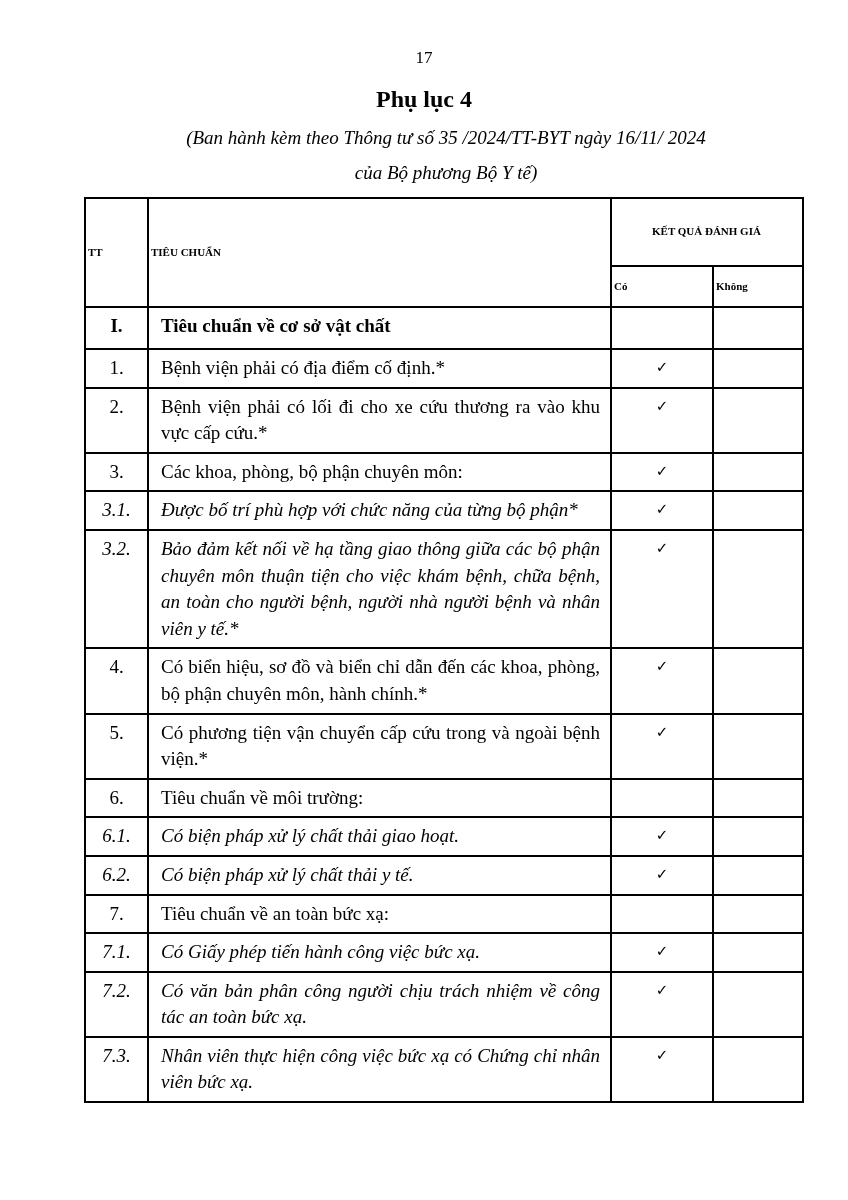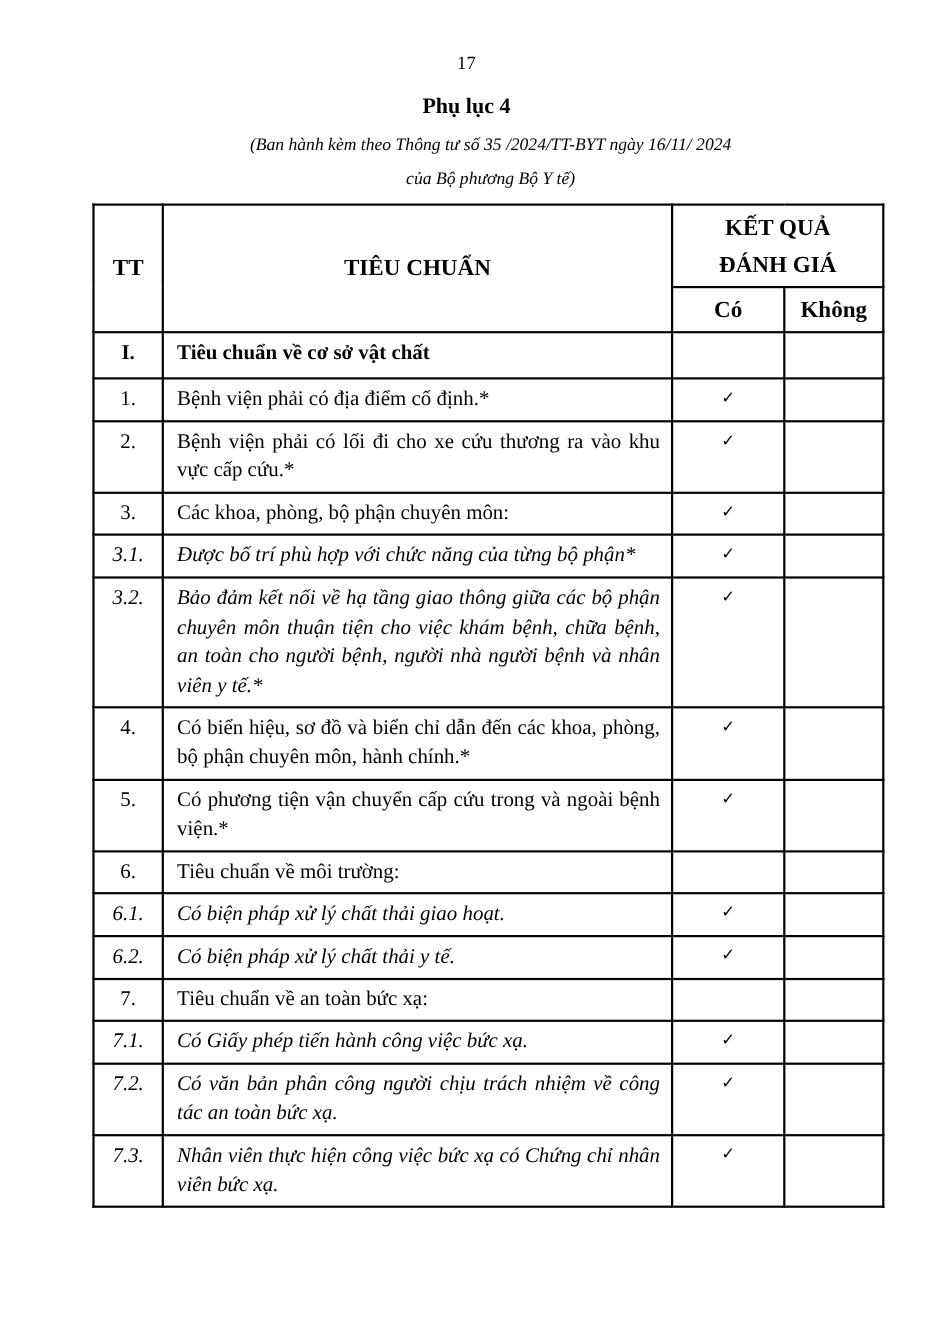--- a/index.html
+++ b/index.html
@@ -22,32 +22,32 @@
   .page-number {
     text-align: center;
     font-size: 17px;
     padding-top: 48px;
     margin-bottom: 18px;
   }
   .doc-header {
     text-align: center;
   }
   .appendix-title {
-    font-size: 20px;
+    font-size: 24px;
     font-weight: bold;
     margin: 0 0 14px 0;
   }
   .doc-title {
     font-size: 17.5px;
     font-weight: bold;
     margin: 0 0 12px 0;
     letter-spacing: 0.2px;
   }
   .issued-line {
-    font-size: 16px;
+    font-size: 19px;
     font-style: italic;
     margin: 0 0 13px 0;
     padding-left: 44px;
   }
   table.criteria-table {
     border-collapse: collapse;
     margin-left: 84px;
     margin-top: 10px;
     width: 718px;
     table-layout: fixed;
@@ -55,22 +55,22 @@
   table.criteria-table th,
   table.criteria-table td {
     border: 2px solid #000000;
     vertical-align: top;
     font-size: 19px;
     line-height: 1.4;
   }
   table.criteria-table th {
     vertical-align: middle;
     font-weight: bold;
-    text-align: center;
-    font-size: 21px;
+    text-align: left;
+    font-size: 11px;
     padding: 4px 2px;
   }
   col.col-tt { width: 63px; }
   col.col-criteria { width: 463px; }
   col.col-yes { width: 102px; }
   col.col-no { width: 90px; }
   th.th-main { height: 58px; }
   th.th-sub { height: 31px; }
   .result-group-label {
     max-width: 110px;

